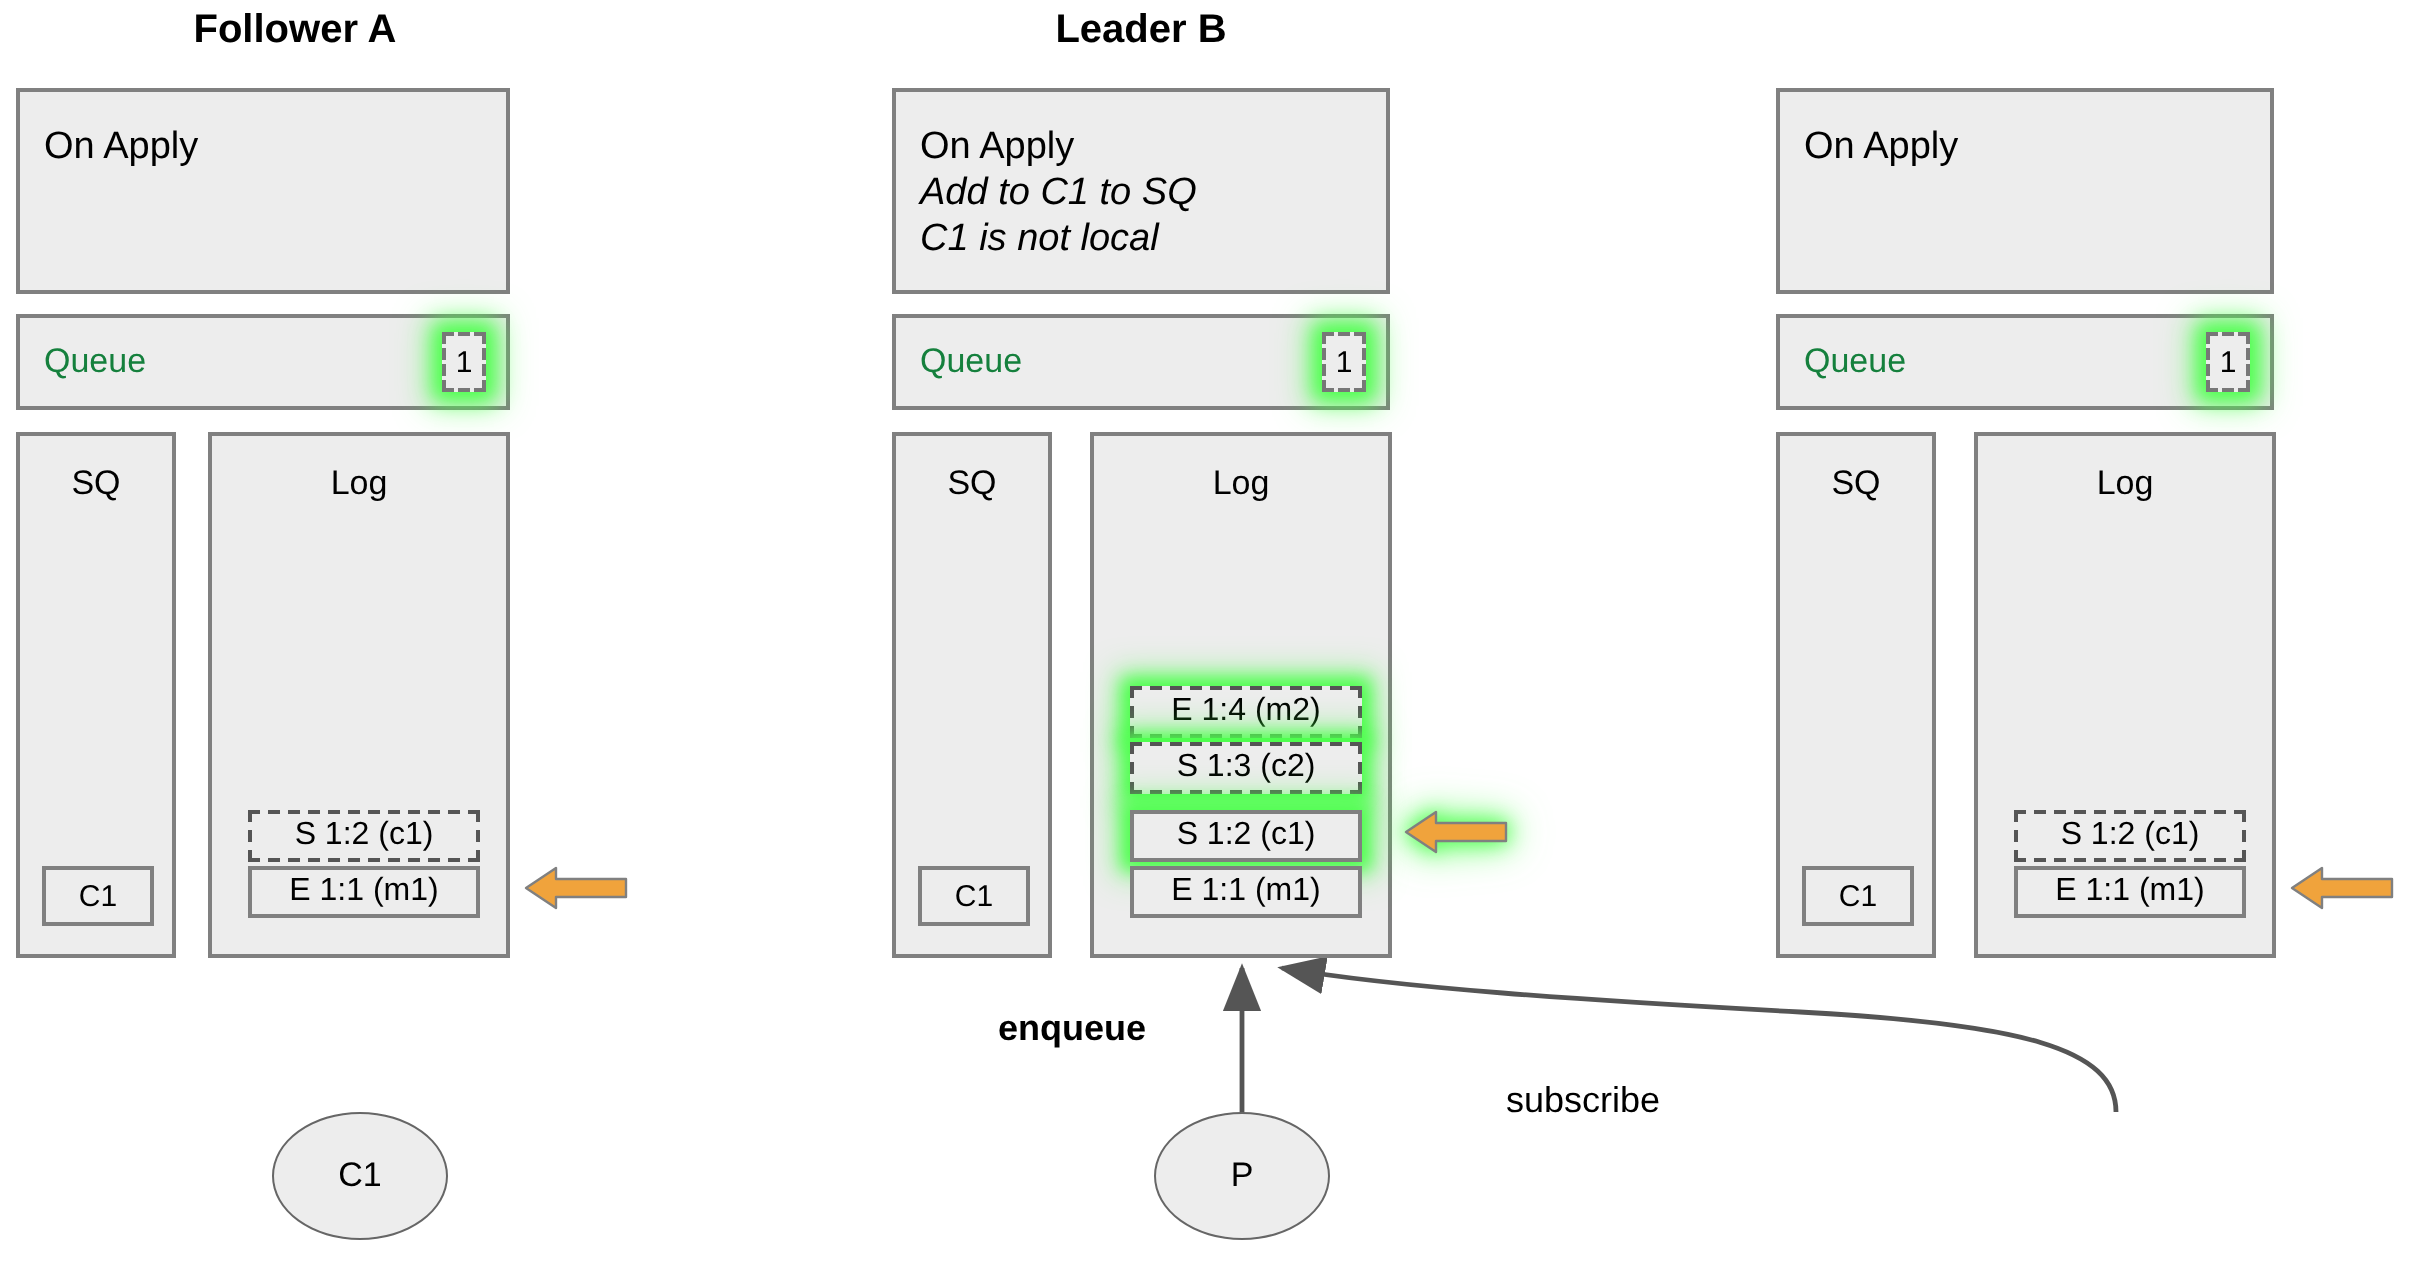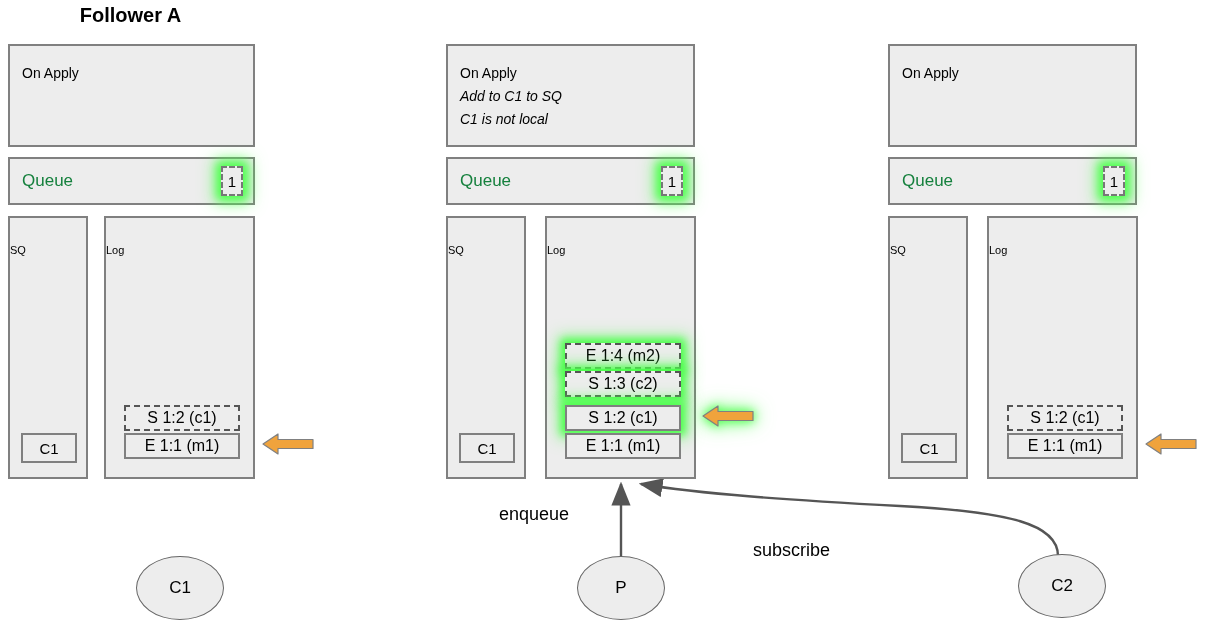--- a/index.html
+++ b/index.html
@@ -37,21 +37,21 @@
   .panel {
     background: #ededed;
     border: 2px solid #808080;
     box-sizing: border-box;
   }
 
   .onapply-text {
     position: absolute;
     left: 12px;
     top: 16px;
-    font-size: 14px;
+    font-size: 19px;
     line-height: 23px;
     color: #000000;
     white-space: nowrap;
   }
   .onapply-line { display: block; }
   .onapply-line.italic { font-style: italic; }
 
   .queue-label {
     position: absolute;
     left: 12px;
@@ -78,22 +78,23 @@
     justify-content: center;
     font-size: 15px;
     color: #000000;
     box-shadow: 0 0 9px 4px #4dff4d, 0 0 16px 7px rgba(77,255,77,0.55);
   }
 
   .col-label {
     position: absolute;
     left: 0;
     right: 0;
-    top: 26px;
-    font-size: 11px;
+    top: 14px;
+    text-align: center;
+    font-size: 17px;
     color: #000000;
   }
 
   
   .log-entry {
     position: absolute;
     height: 26px;
     background: #ededed;
     box-sizing: border-box;
     display: flex;
@@ -176,21 +177,21 @@
       <marker id="arrowhead" markerWidth="10" markerHeight="8" refX="9" refY="4" orient="auto" markerUnits="strokeWidth">
         <path d="M0,0 L10,4 L0,8 z" fill="#555555"></path>
       </marker>
     </defs>
 
     <line x1="621" y1="558" x2="621" y2="484" stroke="#555555" stroke-width="2.4" marker-end="url(#arrowhead)"></line>
 
     <path d="M1058,556 C1058,524 1010,512 900,506 C790,500 700,494 641,484" fill="none" stroke="#555555" stroke-width="2.4" marker-end="url(#arrowhead)"></path>
   </svg>
 
-  <div class="abs node-title" style="left:7px; top:2px; width:247px;">Follower A</div>
+  <div class="abs node-title" style="left:24px; top:2px; width:247px;">Follower A</div>
 
   <div class="abs panel" style="left:8px; top:44px; width:247px; height:103px;">
     <div class="onapply-text">
       <span class="onapply-line">On Apply</span>
       <span class="onapply-line italic"></span>
       <span class="onapply-line italic"></span>
     </div>
   </div>
 
   <div class="abs panel" style="left:8px; top:157px; width:247px; height:48px;">
@@ -210,20 +211,21 @@
   </div>
 
   <div class="orange-arrow" style="left:262px; top:431px;">
     <svg width="52" height="26" viewBox="0 0 52 26" xmlns="http://www.w3.org/2000/svg">
       <path d="M1,13 L16,3 L16,8.5 L51,8.5 L51,17.5 L16,17.5 L16,23 Z" fill="#f0a33c" stroke="#808080" stroke-width="1.2" stroke-linejoin="round"></path>
     </svg>
   </div>
 
   <div class="ellipse-node" style="left:136px; top:556px; width:88px; height:64px;">C1</div>
 
+  <div class="abs node-title" style="left:446px; top:2px; width:249px;">Leader B</div>
 
   <div class="abs panel" style="left:446px; top:44px; width:249px; height:103px;">
     <div class="onapply-text">
       <span class="onapply-line">On Apply</span>
       <span class="onapply-line italic">Add to C1 to SQ</span>
       <span class="onapply-line italic">C1 is not local</span>
     </div>
   </div>
 
   <div class="abs panel" style="left:446px; top:157px; width:249px; height:48px;">
@@ -243,21 +245,21 @@
     <div class="log-entry solid glow" style="left:18px; top:187px; width:116px;">S 1:2 (c1)</div>
     <div class="log-entry solid" style="left:18px; top:215px; width:116px;">E 1:1 (m1)</div>
   </div>
 
   <div class="orange-arrow glow" style="left:702px; top:403px;">
     <svg width="52" height="26" viewBox="0 0 52 26" xmlns="http://www.w3.org/2000/svg">
       <path d="M1,13 L16,3 L16,8.5 L51,8.5 L51,17.5 L16,17.5 L16,23 Z" fill="#f0a33c" stroke="#808080" stroke-width="1.2" stroke-linejoin="round"></path>
     </svg>
   </div>
 
-  <div class="edge-label" style="left:499px; top:504px;">enqueue</div>
+  <div class="edge-label" style="left:499px; top:504px;font-weight:bold;">enqueue</div>
 
   <div class="edge-label" style="left:753px; top:540px;">subscribe</div>
 
   <div class="ellipse-node" style="left:577px; top:556px; width:88px; height:64px;">P</div>
 
 
   <div class="abs panel" style="left:888px; top:44px; width:249px; height:103px;">
     <div class="onapply-text">
       <span class="onapply-line">On Apply</span>
       <span class="onapply-line italic"></span>
@@ -280,15 +282,14 @@
     <div class="log-entry dashed" style="left:18px; top:187px; width:116px;">S 1:2 (c1)</div>
     <div class="log-entry solid" style="left:18px; top:215px; width:116px;">E 1:1 (m1)</div>
   </div>
 
   <div class="orange-arrow" style="left:1145px; top:431px;">
     <svg width="52" height="26" viewBox="0 0 52 26" xmlns="http://www.w3.org/2000/svg">
       <path d="M1,13 L16,3 L16,8.5 L51,8.5 L51,17.5 L16,17.5 L16,23 Z" fill="#f0a33c" stroke="#808080" stroke-width="1.2" stroke-linejoin="round"></path>
     </svg>
   </div>
 
-  <div class="ellipse-node" style="left:1018px; top:554px; width:88px; height:64px;">C2</div>
 
 </div>
 
 </body></html>

